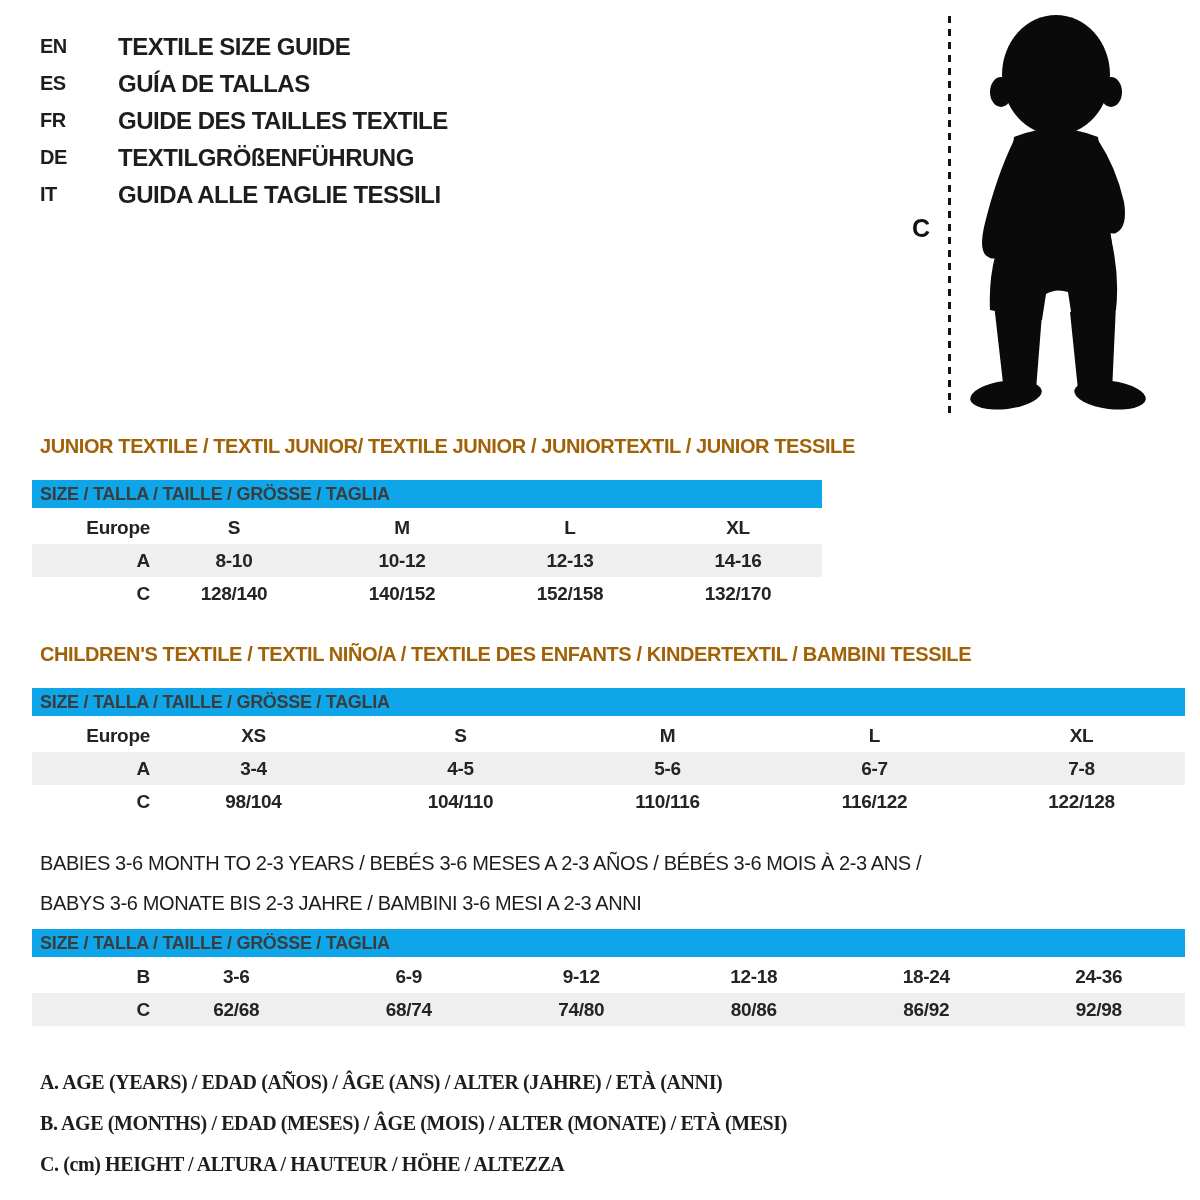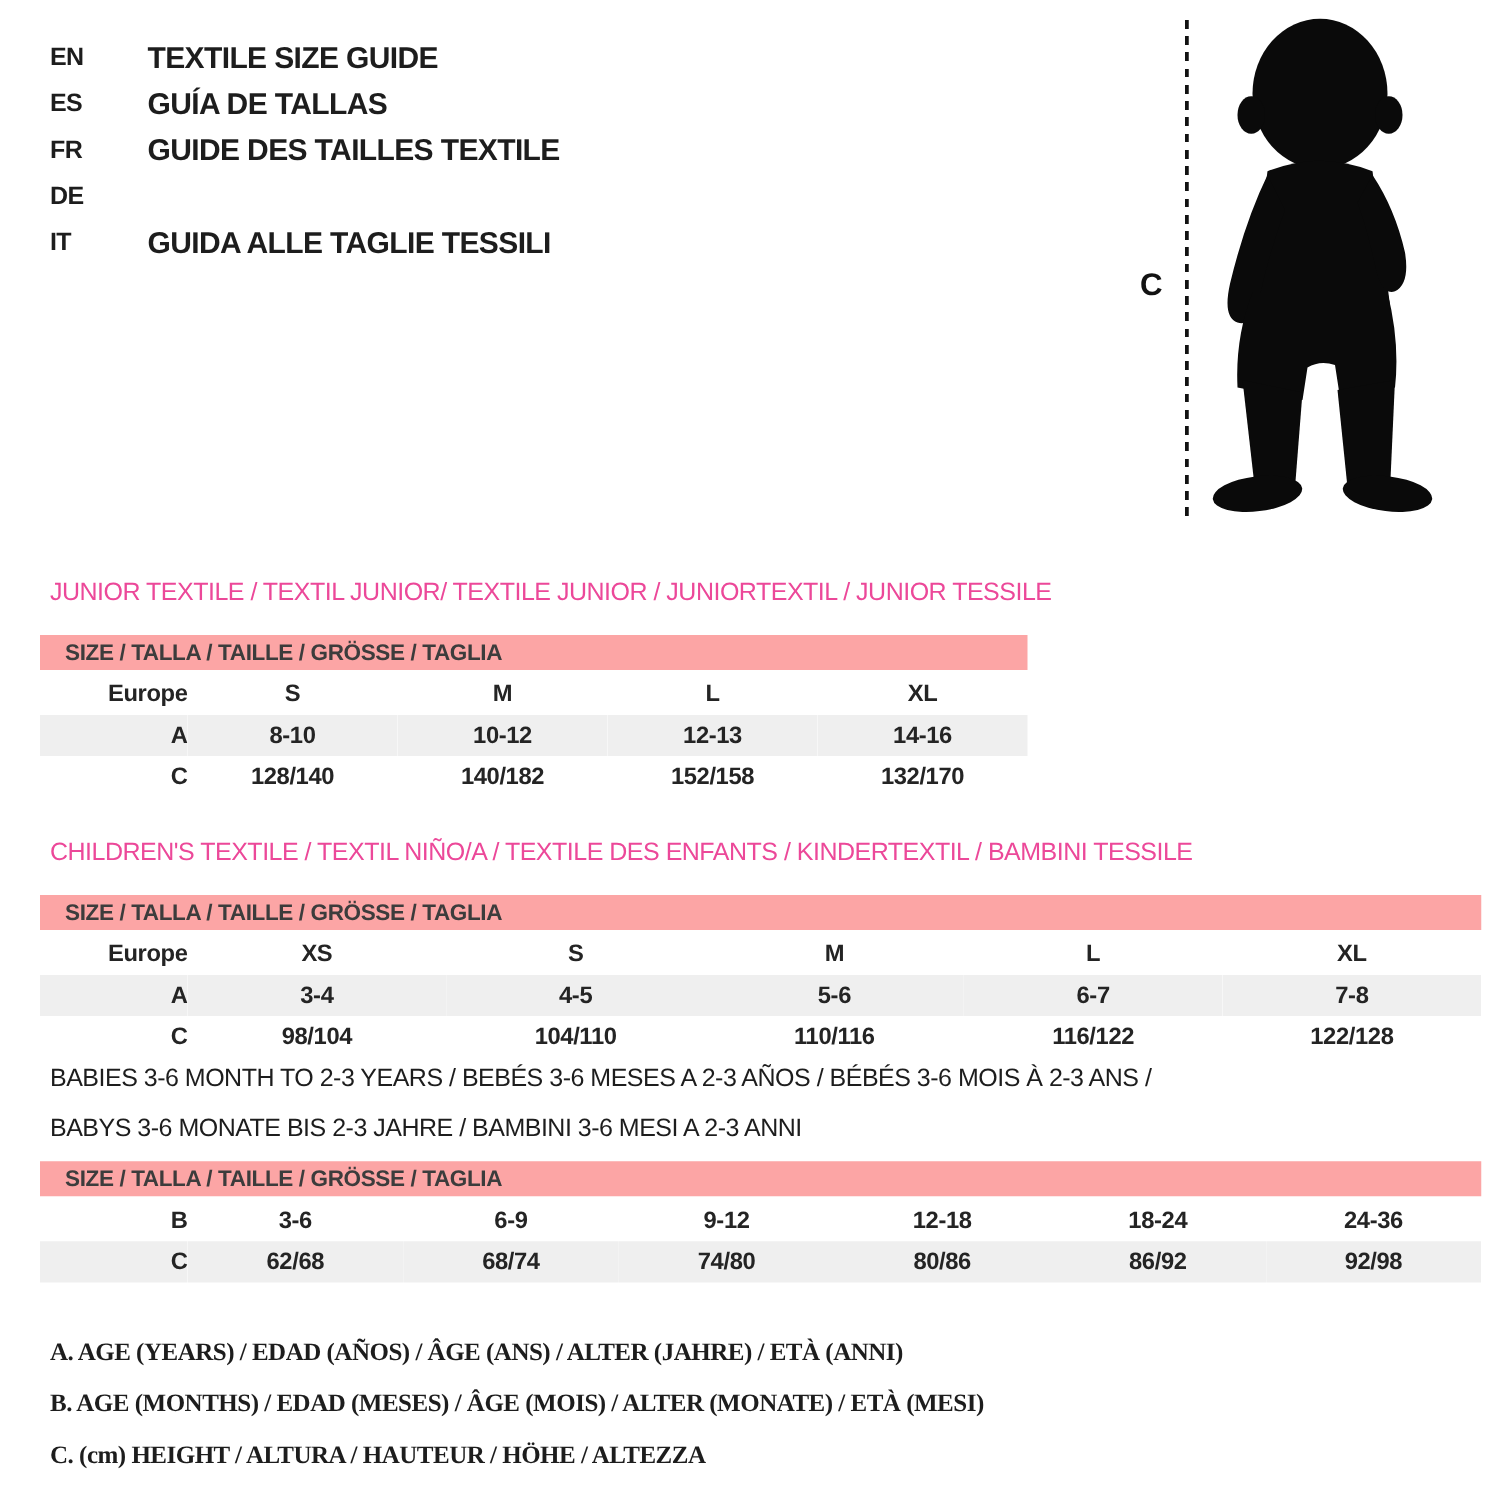--- a/index.html
+++ b/index.html
@@ -35,33 +35,33 @@
   }
   .figure-svg { position: absolute; left: 958px; top: 12px; }
 
   
   .section { position: absolute; }
   #section-junior   { left: 32px; top: 434px; width: 790px; }
   #section-children { left: 32px; top: 642px; width: 1153px; }
   #section-babies   { left: 32px; top: 843px; width: 1153px; }
 
   .section-title {
-    font-size: 20px; font-weight: normal; letter-spacing: -0.4px;
-    color: #ec4899; padding-left: 8px; line-height: 24px;
-    margin-bottom: 22px; white-space: nowrap; margin-top: 28px;
+    font-size: 20px; font-weight: bold; letter-spacing: -0.4px;
+    color: #a16207; padding-left: 8px; line-height: 24px;
+    margin-bottom: 22px; white-space: nowrap;
   }
   #section-babies .section-title-line {
     font-size: 20px; font-weight: normal; letter-spacing: -0.4px;
     color: #1d1d1d; padding-left: 8px; line-height: 40px; white-space: nowrap;
   }
   #section-babies .babies-title-wrap { margin-bottom: 6px; }
 
   .size-bar {
-    background: #fca5a5; height: 28px; line-height: 28px;
-    padding-left: 20px; font-size: 18px; font-weight: bold;
+    background: #0ea5e9; height: 28px; line-height: 28px;
+    padding-left: 8px; font-size: 18px; font-weight: bold;
     letter-spacing: -0.3px; color: #3c3c3c; margin-bottom: 3px;
   }
 
   .size-table { width: 100%; border-collapse: collapse; table-layout: fixed; }
   .size-table td {
     height: 33px; text-align: center; font-size: 19px; font-weight: bold;
     letter-spacing: -0.3px; color: #242424; padding: 0;
     overflow: hidden; white-space: nowrap;
   }
   .size-table td.rowlabel { width: 110px; text-align: right; padding-left: 8px; }
@@ -85,20 +85,21 @@
   <div class="lang-row">
     <span class="lang-code">ES</span>
     <span class="lang-label">GUÍA DE TALLAS</span>
   </div>
   <div class="lang-row">
     <span class="lang-code">FR</span>
     <span class="lang-label">GUIDE DES TAILLES TEXTILE</span>
   </div>
   <div class="lang-row">
     <span class="lang-code">DE</span>
+    <span class="lang-label">TEXTILGRÖßENFÜHRUNG</span>
   </div>
   <div class="lang-row">
     <span class="lang-code">IT</span>
     <span class="lang-label">GUIDA ALLE TAGLIE TESSILI</span>
   </div>
 </div>
 
 <div class="height-line"></div>
 <div class="height-label">C</div>
 
@@ -131,21 +132,21 @@
     <tr class="shaded">
       <td class="rowlabel">A</td>
       <td>8-10</td>
       <td>10-12</td>
       <td>12-13</td>
       <td>14-16</td>
     </tr>
     <tr>
       <td class="rowlabel">C</td>
       <td>128/140</td>
-      <td>140/182</td>
+      <td>140/152</td>
       <td>152/158</td>
       <td>132/170</td>
     </tr>
   </tbody>
     </table>
 </div>
 
 <div class="section" id="section-children">
   <div class="section-title">CHILDREN'S TEXTILE / TEXTIL NIÑO/A / TEXTILE DES ENFANTS / KINDERTEXTIL / BAMBINI TESSILE</div>
   <div class="size-bar">SIZE / TALLA / TAILLE / GRÖSSE / TAGLIA</div>

